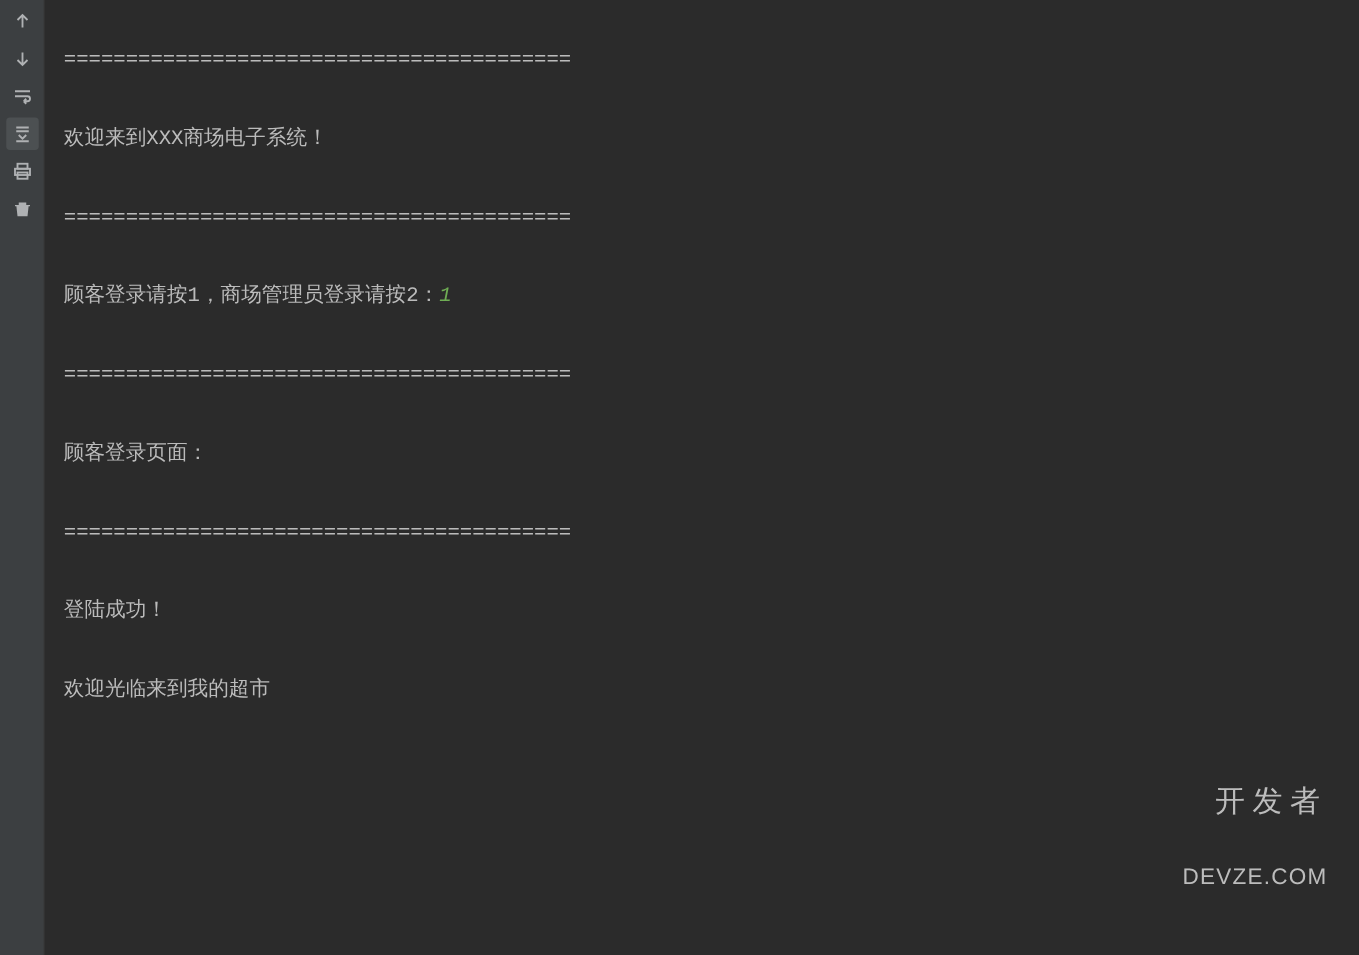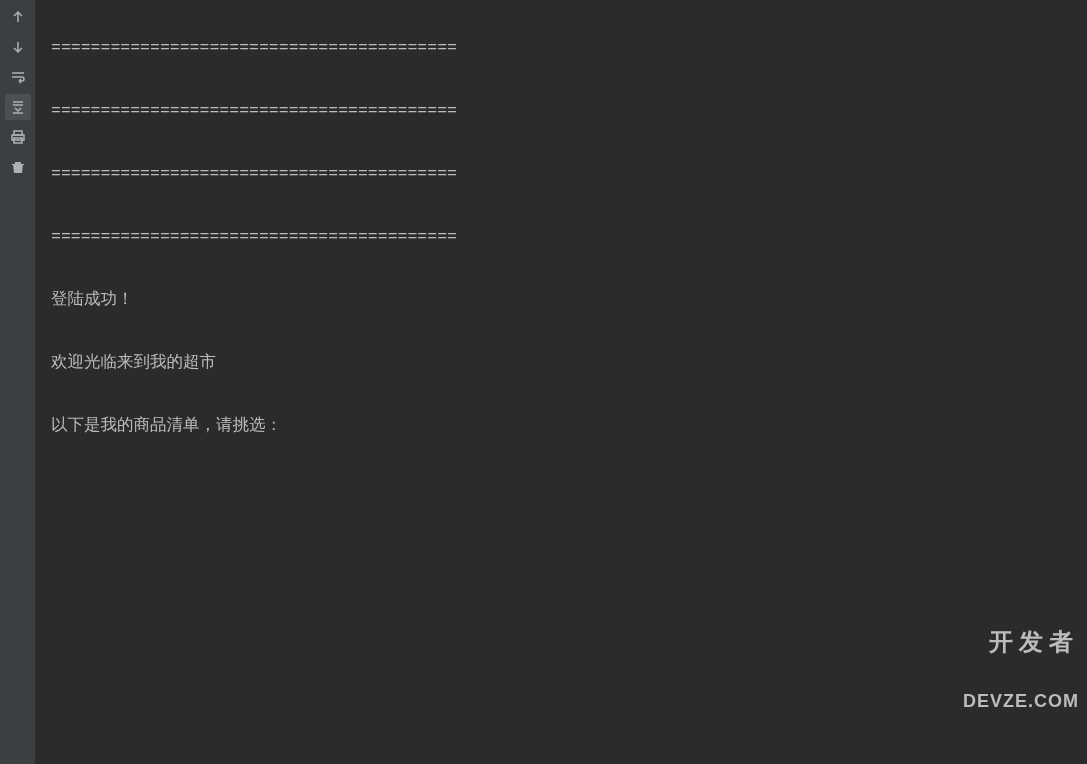--- a/index.html
+++ b/index.html
@@ -55,27 +55,27 @@
     }
     .console-line {
       display: block;
     }
     .input-green {
       color: #6FAD54;
       font-style: italic;
     }
     .watermark {
       position: absolute;
-      right: 8px;
+      right: 25px;
       bottom: 16px;
       color: #cccccc;
       text-align: right;
       opacity: 0.9;
       font-family: Arial, sans-serif;
-      font-weight: bold;
+      font-weight: normal;
       line-height: 1.1;
     }
     .watermark .line1 {
       font-size: 24px;
       letter-spacing: 6px;
     }
     .watermark .line2 {
       font-size: 18px;
       letter-spacing: 1px;
     }
@@ -113,26 +113,28 @@
   </div>
   <div class="toolbar-btn">
     <svg viewBox="0 0 16 16" fill="currentColor">
       <path d="M3 5 H13 L12 14 H4 Z M5 3 H11 V5 H5 Z M2 5 H14 V6 H2 Z"></path>
     </svg>
   </div>
 </div>
 
 <div class="console">
 <span class="console-line">=========================================</span>
+<span class="console-line">欢迎来到XXX商场电子系统！</span>
 <span class="console-line">=========================================</span>
+<span class="console-line"><span>顾客登录请按1，商场管理员登录请按2：</span><span class="input-green">1</span></span>
 <span class="console-line">=========================================</span>
+<span class="console-line">顾客登录页面：</span>
 <span class="console-line">=========================================</span>
 <span class="console-line">登陆成功！</span>
 <span class="console-line">欢迎光临来到我的超市</span>
-<span class="console-line">以下是我的商品清单，请挑选：</span>
 
 
 
 
 
 
 
   <div class="watermark">
     <div class="line1">开发者</div>
     <div class="line2">DEVZE.COM</div>

